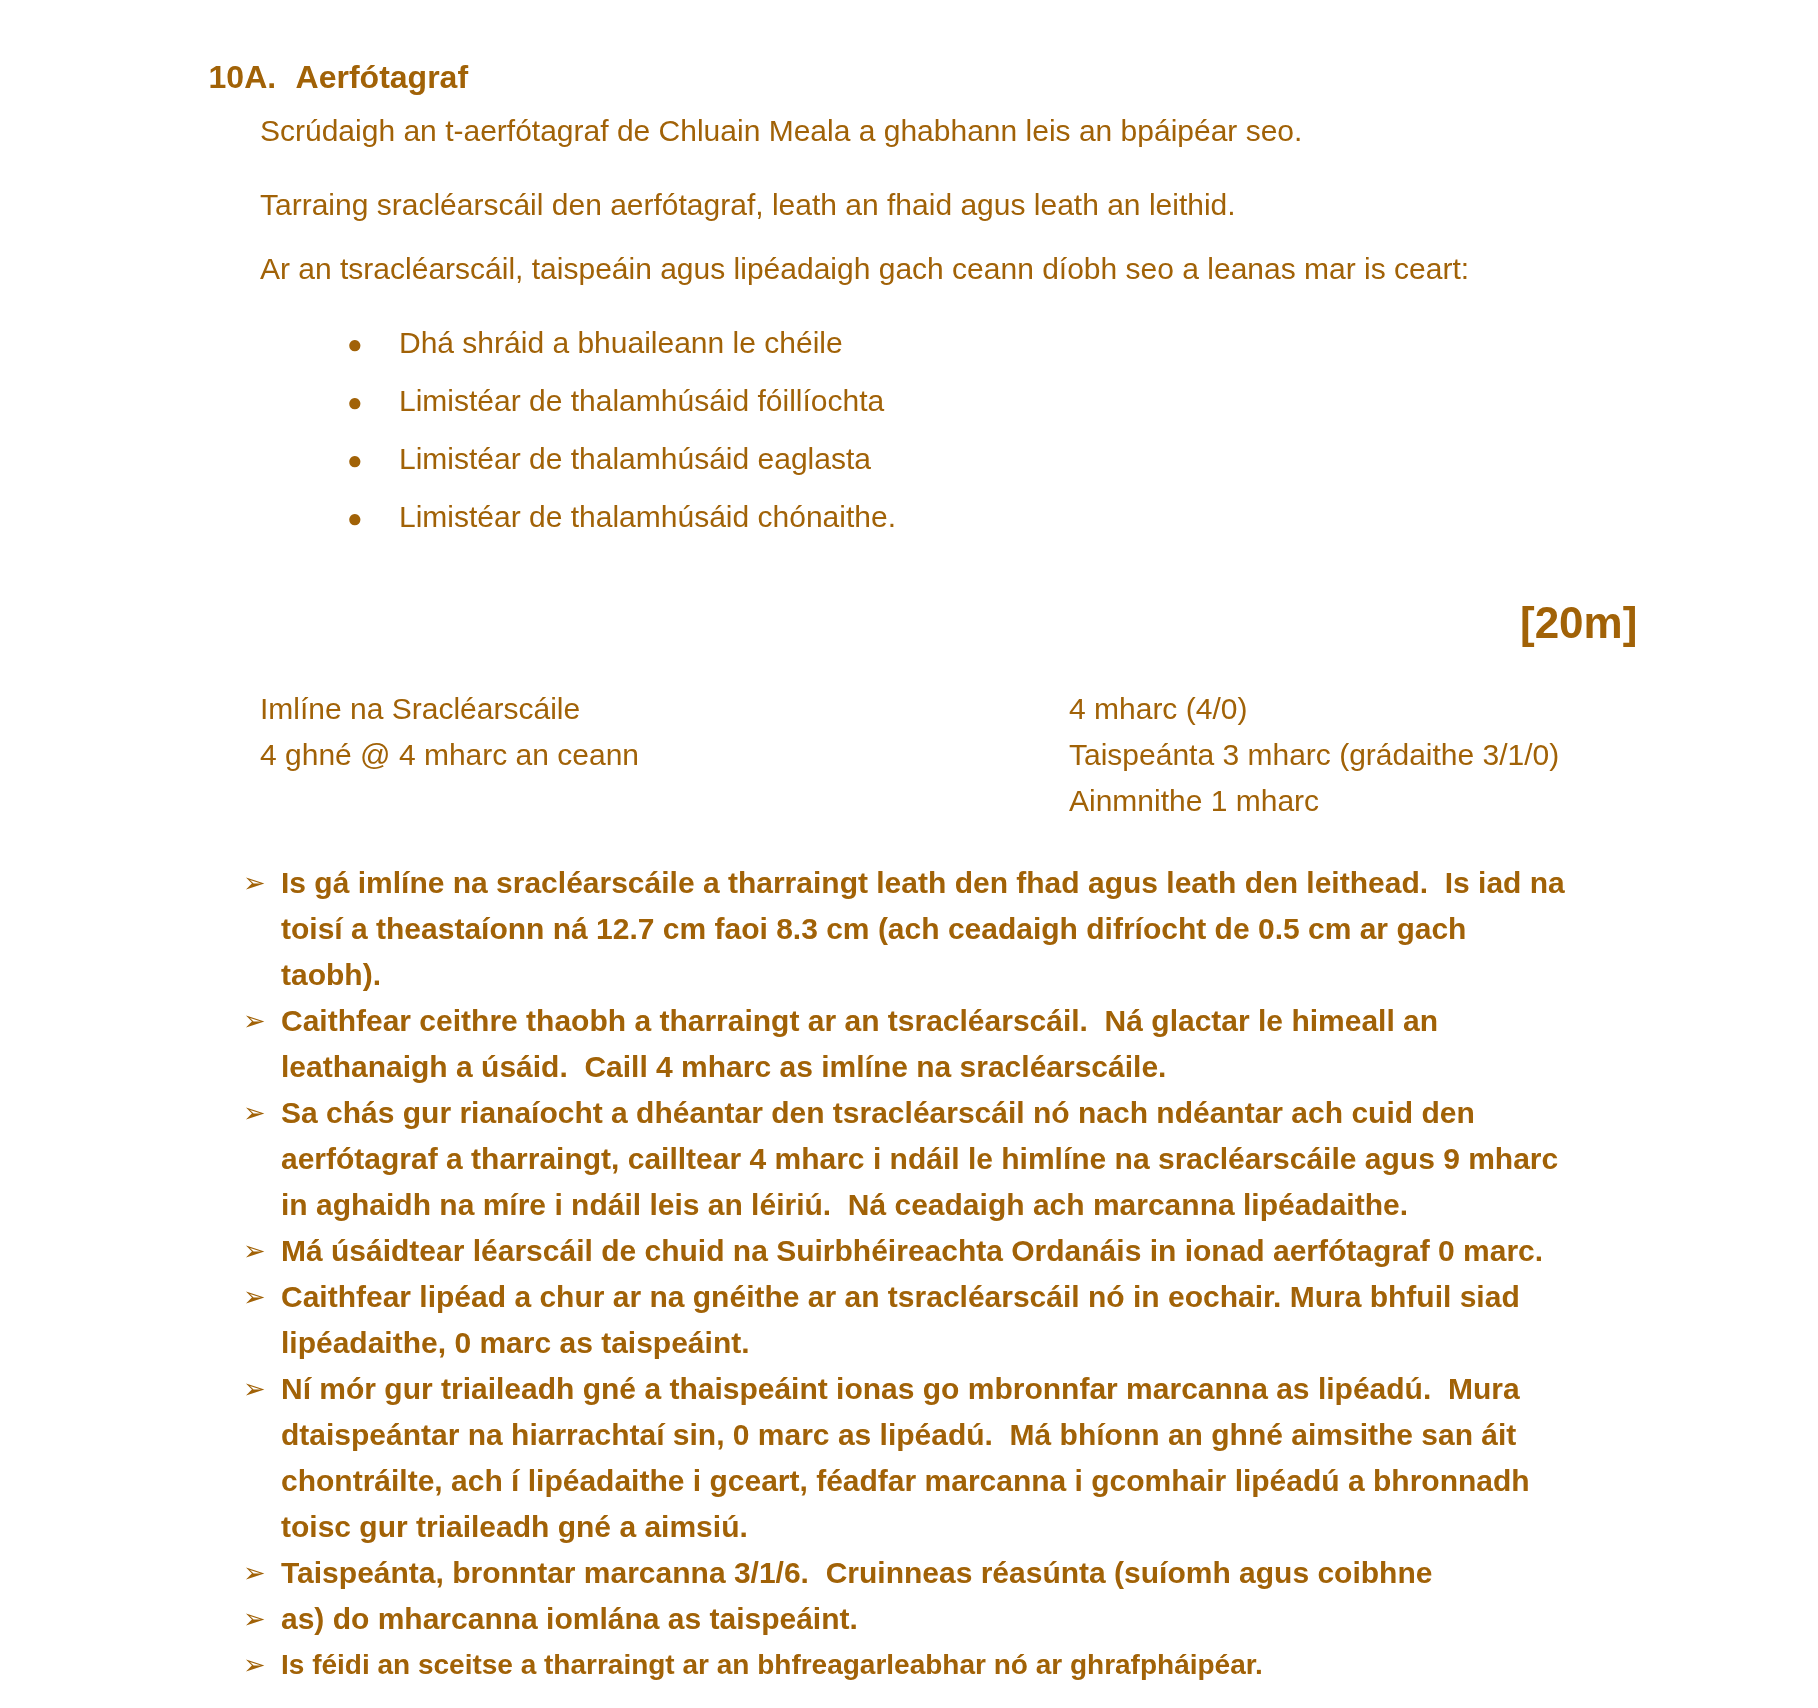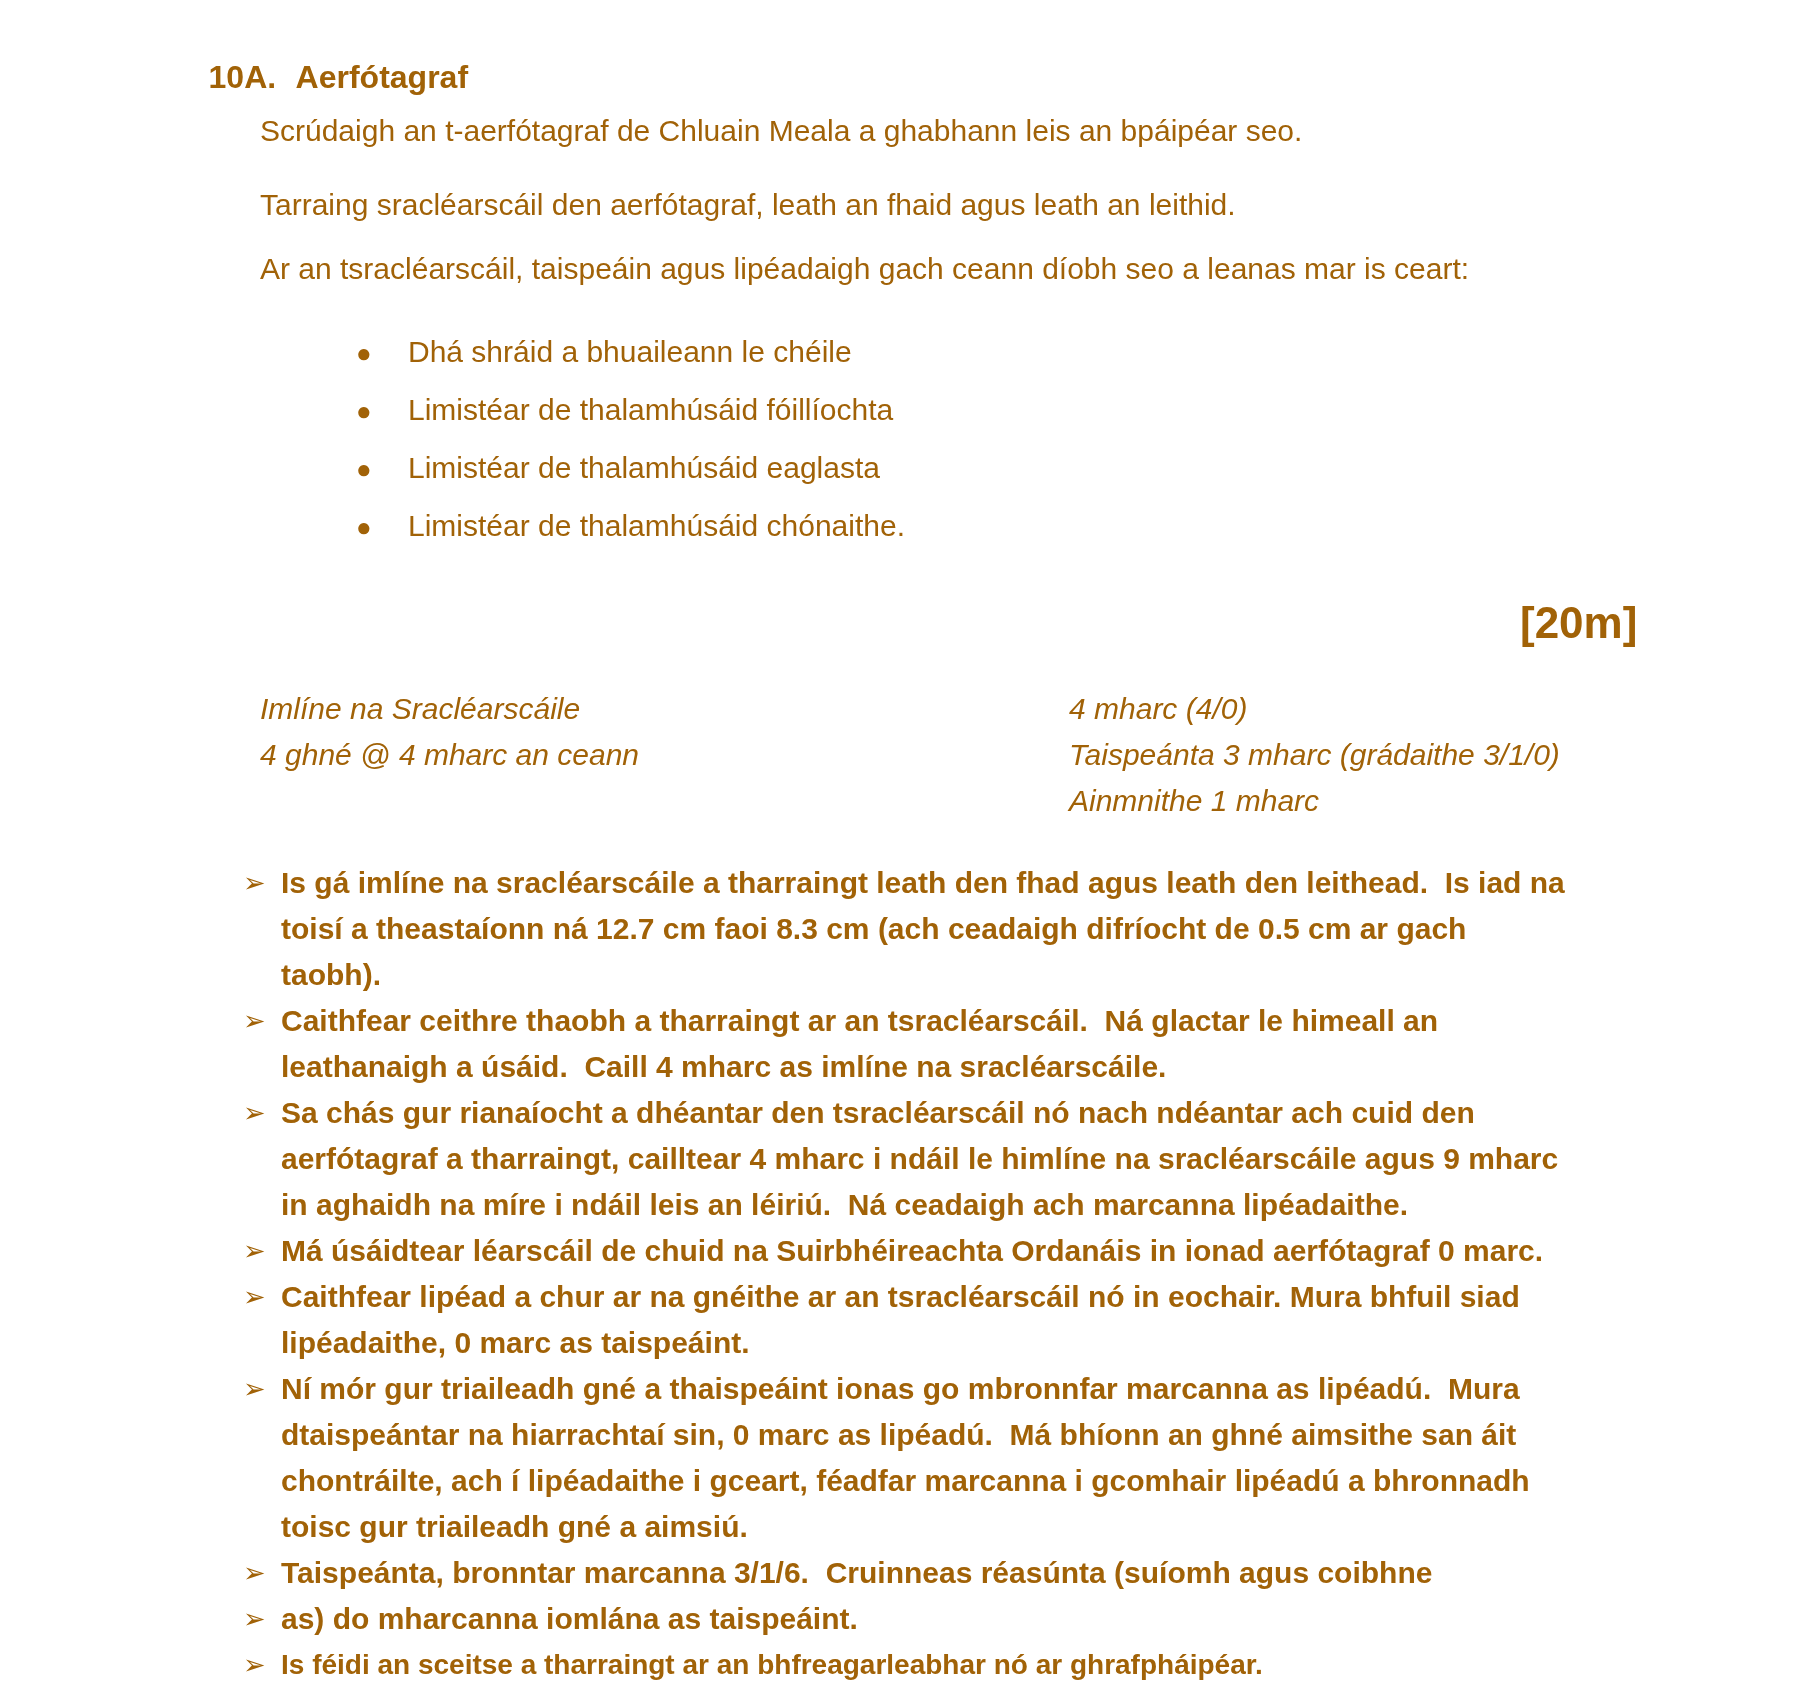--- a/index.html
+++ b/index.html
@@ -15,25 +15,25 @@
   }
   .title{
     position:absolute;top:22px;left:173px;
     font-weight:bold;font-size:32px;white-space:pre;
   }
   .title-num{display:inline-block;width:87px;}
   .para{position:absolute;left:260px;margin:0;white-space:pre;}
   .p1{top:114px;}
   .p2{top:188px;}
   .p3{top:252px;}
-  .dots{position:absolute;left:343px;top:320px;margin:13px;padding:0;list-style:none;}
+  .dots{position:absolute;left:343px;top:320px;margin:4px;padding:0;list-style:none;}
   .dots li{height:58px;line-height:37px;white-space:pre;}
   .dot{display:inline-block;width:52px;font-size:26px;}
   .marks{position:absolute;top:598px;left:1520px;font-weight:bold;font-size:44px;white-space:pre;}
-  .gcol{position:absolute;top:686px;line-height:46px;font-style:italic;}
+  .gcol{position:absolute;top:686px;line-height:46px;}
   .gcol-left{left:260px;}
   .gcol-right{left:1041px;margin-left:28px;}
   .gline{white-space:pre;}
   .notes{position:absolute;left:243px;top:860px;line-height:46px;}
   .note{position:relative;padding-left:38px;}
   .note .arrow{
     position:absolute;left:0;top:0;
     font-size:27px;line-height:46px;
     font-family:"DejaVu Sans",sans-serif;
   }

